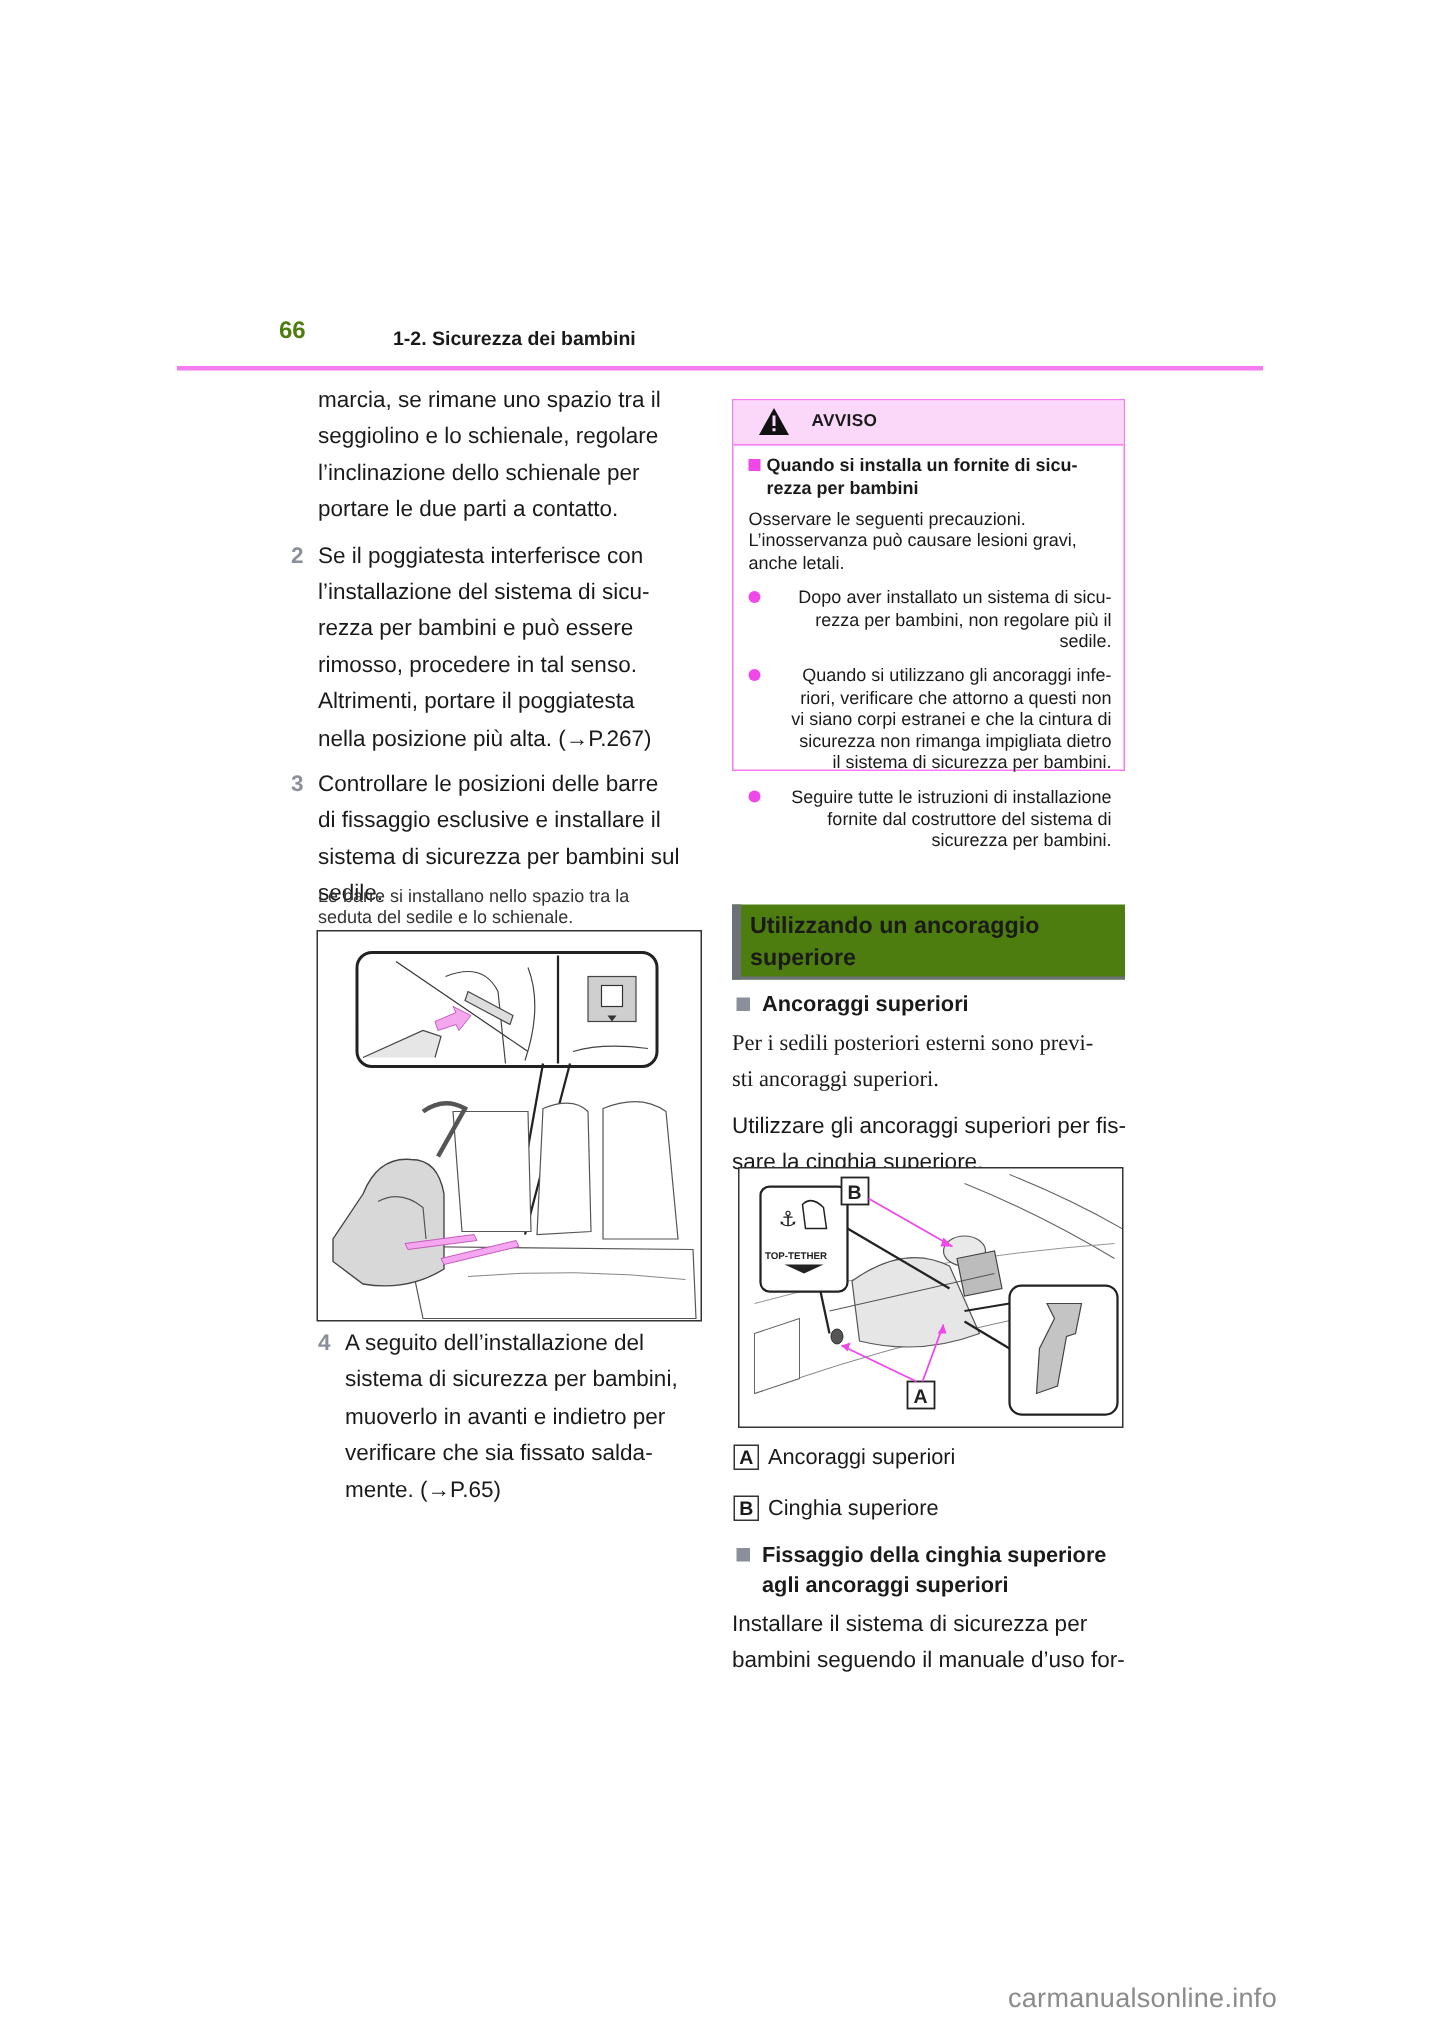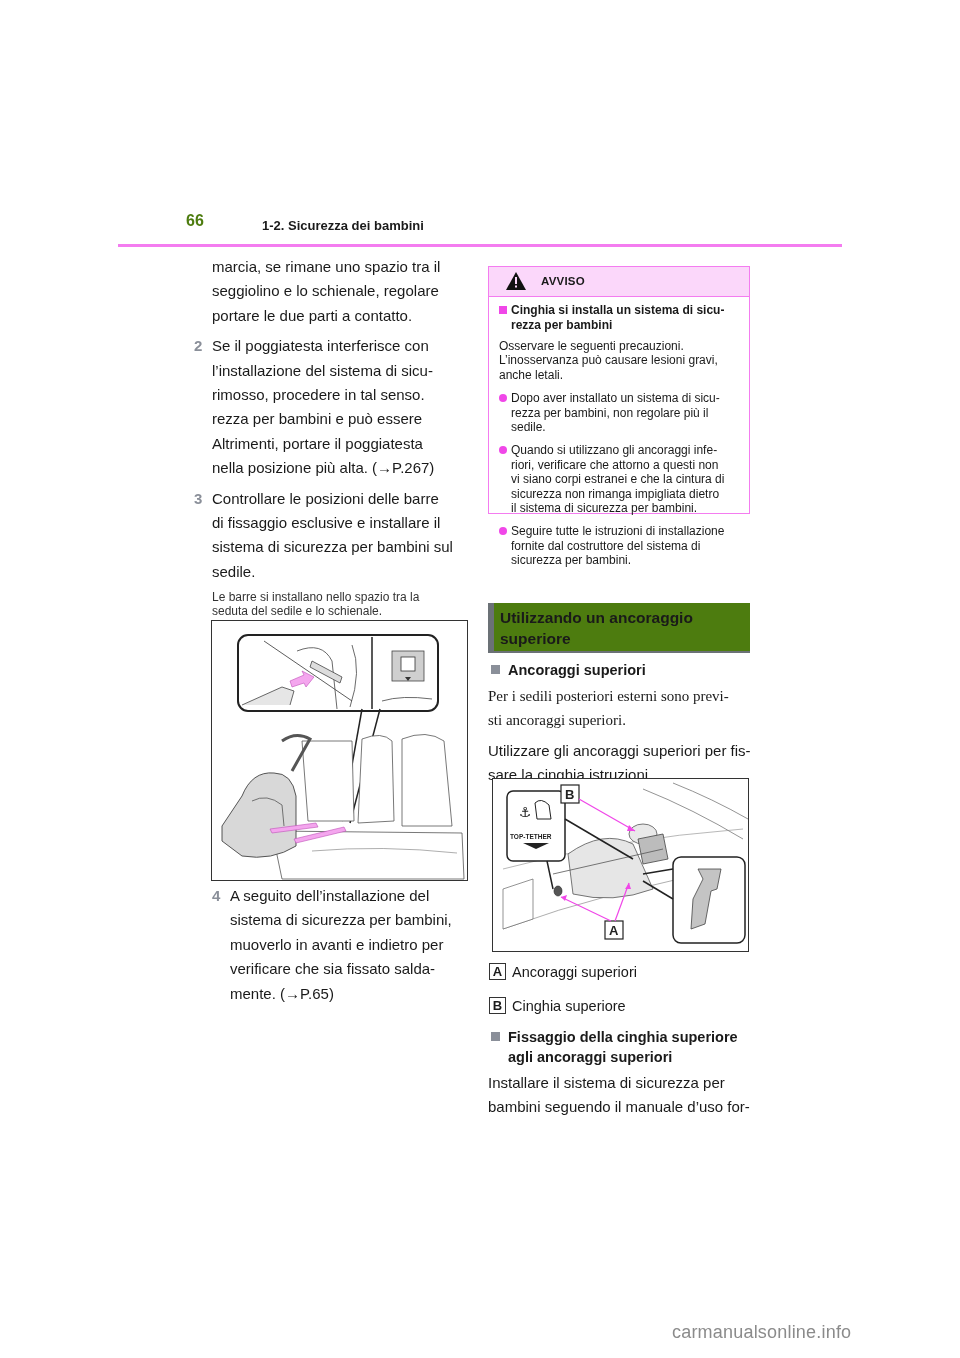--- a/index.html
+++ b/index.html
@@ -22,21 +22,21 @@
 
   
   .warn-box { position: absolute; left: 488px; top: 266px; width: 262px; height: 248px; border: 1px solid #f47cf0; background: #fff; }
   .warn-head { height: 30px; background: #fbd7fa; border-bottom: 1px solid #f47cf0; position: relative; }
   .warn-icon { position: absolute; left: 17px; top: 5px; width: 20px; height: 18px; }
   .warn-title { position: absolute; left: 52px; top: 8px; font-size: 11.5px; font-weight: bold; color: #1a1a1a; letter-spacing: 0.2px; }
   .warn-body { padding: 6px 8px 0 10px; font-size: 12px; line-height: 14.4px; color: #1a1a1a; }
   .warn-sub { position: relative; padding-left: 12px; font-weight: bold; font-size: 12px; line-height: 15px; }
   .warn-sub .sq { position: absolute; left: 0; top: 3px; width: 8px; height: 8px; background: #f047e8; }
   .warn-p { margin-top: 6px; }
-  .bullet { position: relative; padding-left: 12px; margin-top: 9px; }
+  .bullet { position: relative; padding-left: 12px; margin-top: 9px; text-align: right; }
   .bullet .dot { position: absolute; left: 0; top: 3px; width: 8px; height: 8px; border-radius: 50%; background: #f047e8; }
 
   .sec-head { position: absolute; left: 488px; top: 603px; width: 262px; height: 50px; background: #4d7c0f; border-left: 6px solid #6b7176; border-bottom: 2px solid #6b7176; }
   .sec-head-text { position: absolute; left: 6px; top: 4px; font-size: 15.5px; font-weight: bold; color: #1a1a1a; line-height: 21px; }
 
   .right-text { position: absolute; left: 488px; width: 265px; }
   .sub-head { position: relative; padding-left: 20px; font-size: 14.5px; font-weight: bold; line-height: 20px; color: #1a1a1a; }
   .sub-head .sq { position: absolute; left: 3px; top: 5px; width: 9px; height: 9px; background: #8a8f99; }
 
   .figure2 { position: absolute; left: 492px; top: 778px; width: 257px; height: 174px; border: 1px solid #333; background: #fff; overflow: hidden; }
@@ -51,29 +51,30 @@
 <body>
 
 <div class="page-num">66</div>
 <div class="section-title">1-2. Sicurezza dei bambini</div>
 <div class="header-rule"></div>
 
 <div class="left-col">
   <div class="para">
     <div>marcia, se rimane uno spazio tra il</div>
     <div>seggiolino e lo schienale, regolare</div>
+    <div>l’inclinazione dello schienale per</div>
     <div>portare le due parti a contatto.</div>
   </div>
 
   <div class="step para">
     <span class="step-num">2</span>
     <div>Se il poggiatesta interferisce con</div>
     <div>l’installazione del sistema di sicu-</div>
+    <div>rezza per bambini e può essere</div>
     <div>rimosso, procedere in tal senso.</div>
-    <div>rezza per bambini e può essere</div>
     <div>Altrimenti, portare il poggiatesta</div>
     <div>nella posizione più alta. (→P.267)</div>
   </div>
 
   <div class="step para">
     <span class="step-num">3</span>
     <div>Controllare le posizioni delle barre</div>
     <div>di fissaggio esclusive e installare il</div>
     <div>sistema di sicurezza per bambini sul</div>
     <div>sedile.</div>
@@ -133,21 +134,21 @@
     <svg class="warn-icon" viewBox="0 0 20 18">
       <polygon points="10,0 20,18 0,18" fill="#111"></polygon>
       <rect x="9" y="5" width="2" height="7" fill="#fbd7fa"></rect>
       <rect x="9" y="13.5" width="2" height="2" fill="#fbd7fa"></rect>
     </svg>
     <span class="warn-title">AVVISO</span>
   </div>
   <div class="warn-body">
     <div class="warn-sub">
       <span class="sq"></span>
-      <div>Cinghia si installa un sistema di sicu-</div>
+      <div>Quando si installa un fornite di sicu-</div>
       <div>rezza per bambini</div>
     </div>
     <div class="warn-p">
       <div>Osservare le seguenti precauzioni.</div>
       <div>L’inosservanza può causare lesioni gravi,</div>
       <div>anche letali.</div>
     </div>
     <div class="bullet">
       <span class="dot"></span>
       <div>Dopo aver installato un sistema di sicu-</div>
@@ -182,21 +183,21 @@
   <div class="sub-head">
     <span class="sq"></span>
     <span>Ancoraggi superiori</span>
   </div>
   <div class="para" style="margin-top:4px;font-family:Liberation Serif, serif;">
     <div>Per i sedili posteriori esterni sono previ-</div>
     <div>sti ancoraggi superiori.</div>
   </div>
   <div class="para" style="margin-top:6px;">
     <div>Utilizzare gli ancoraggi superiori per fis-</div>
-    <div>sare la cinghia istruzioni.</div>
+    <div>sare la cinghia superiore.</div>
   </div>
 </div>
 
 <div class="figure2">
   <svg width="257" height="174" viewBox="0 0 257 174">
 
     <path d="M150 10 Q200 30 250 60" fill="none" stroke="#666" stroke-width="0.7"></path>
     <path d="M180 4 Q220 20 255 40" fill="none" stroke="#666" stroke-width="0.7"></path>
     <path d="M10 90 Q120 60 250 50" fill="none" stroke="#888" stroke-width="0.6"></path>
     <path d="M10 150 Q120 110 240 90" fill="none" stroke="#777" stroke-width="0.6"></path>

